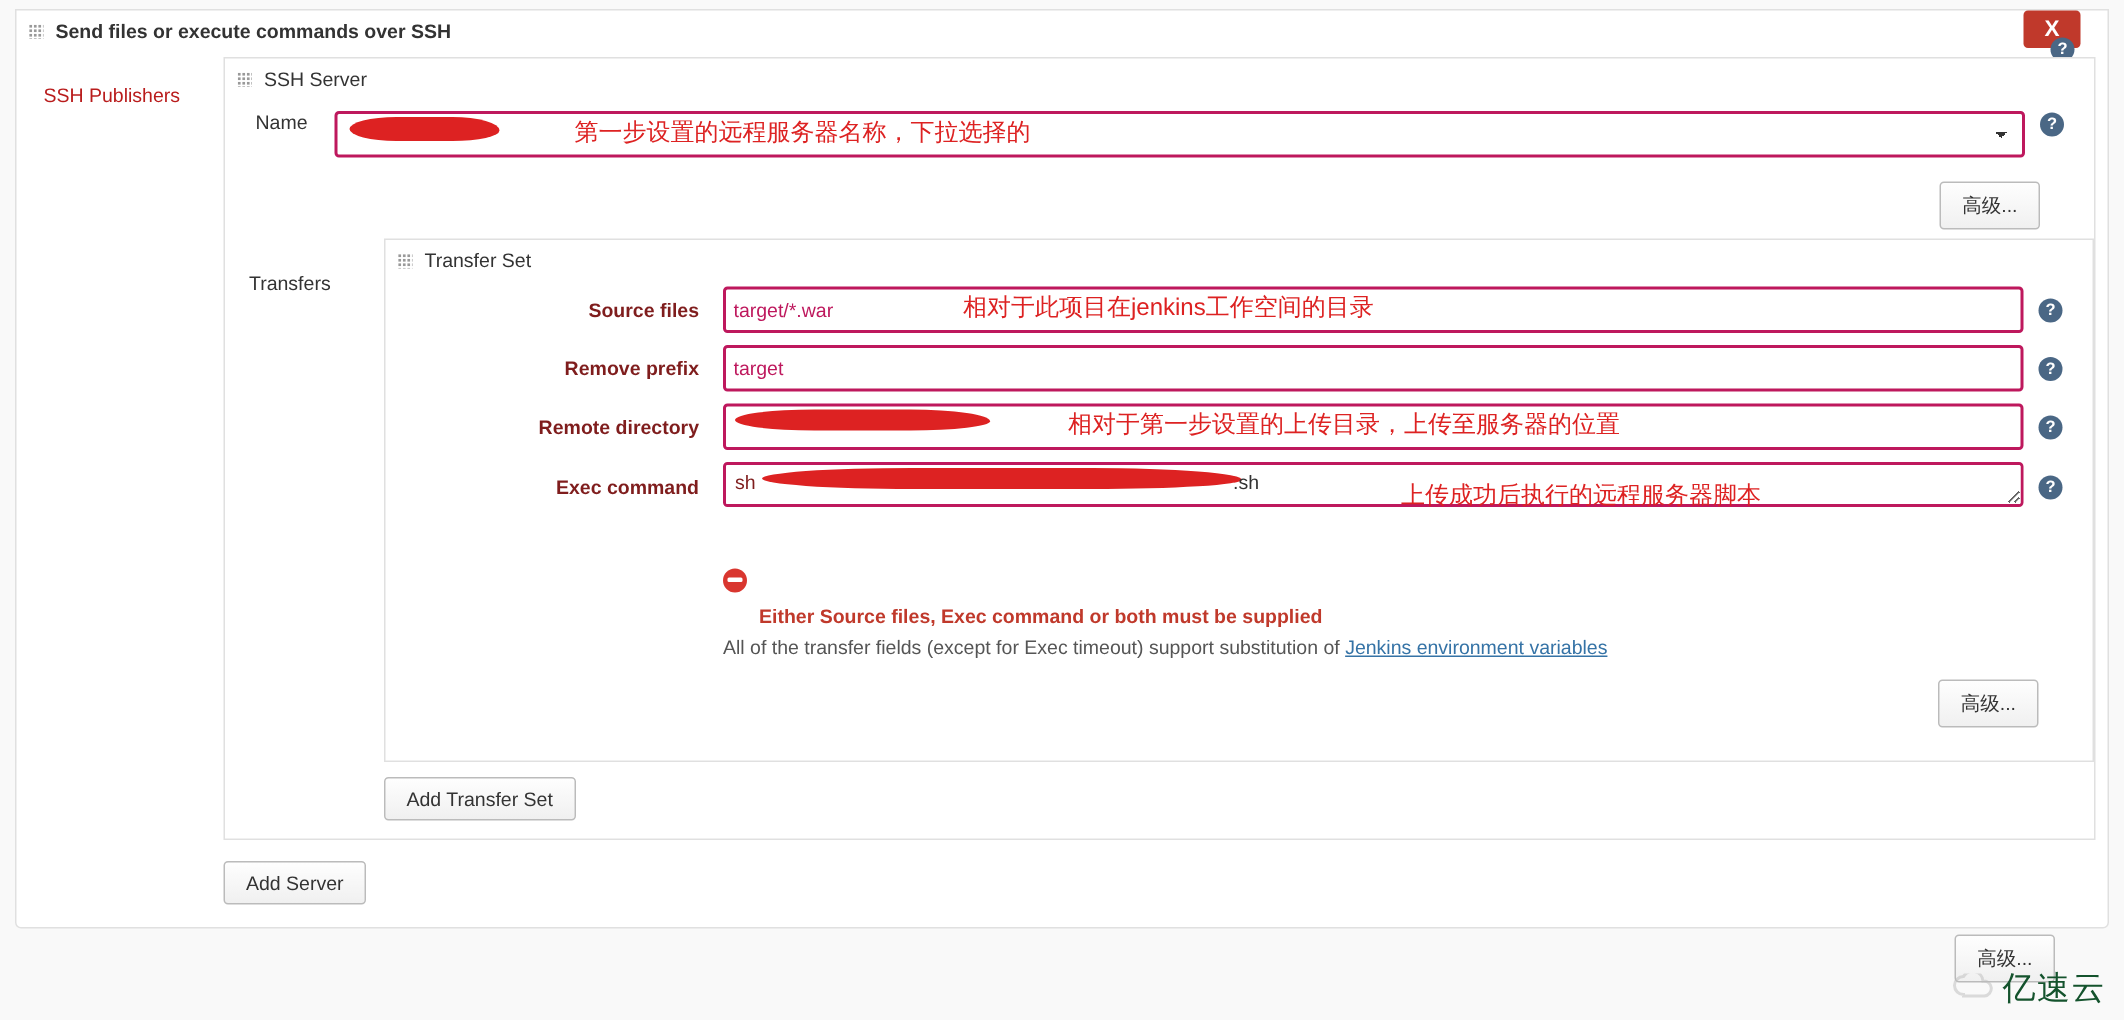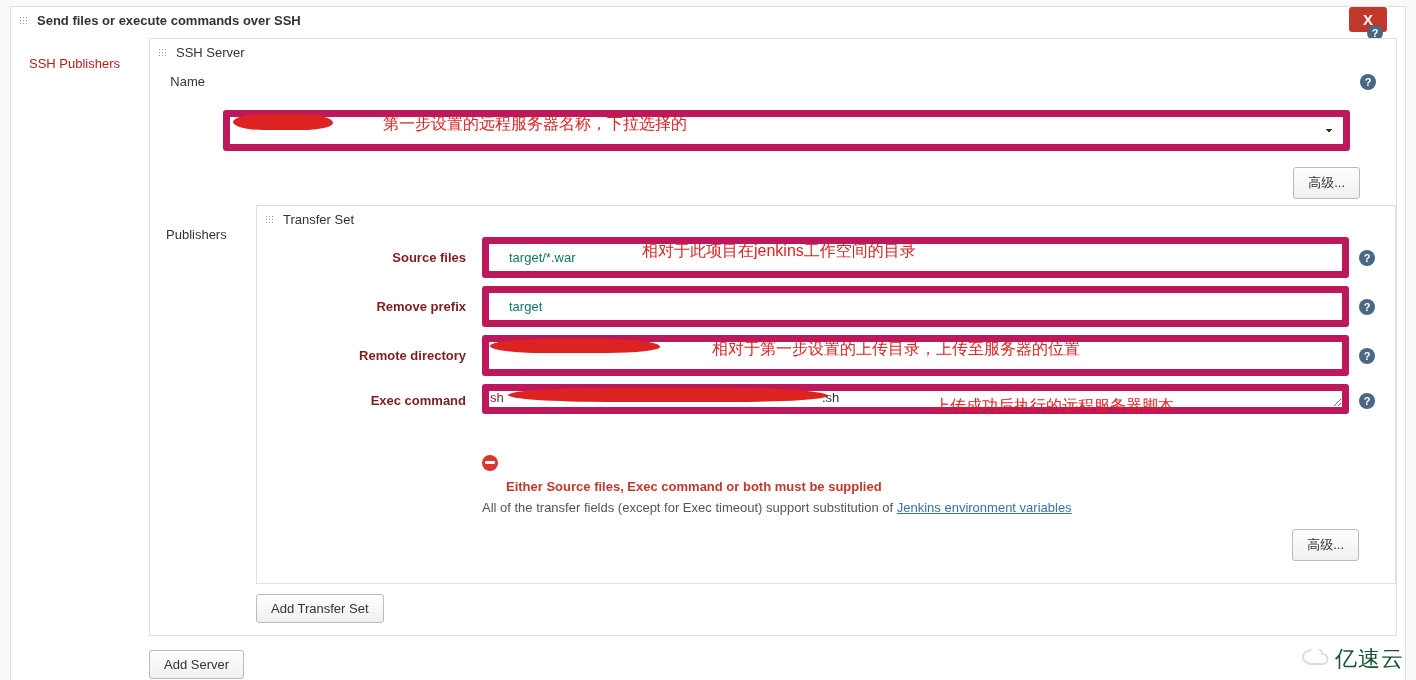--- a/index.html
+++ b/index.html
@@ -94,25 +94,25 @@
     padding-right: 16px;
     color: #7f1d1d;
     font-weight: bold;
   }
   .row-input {
     flex: 1;
     position: relative;
   }
   .field {
     width: 100%;
-    border: 7px solid #be185d;
+    border: 2px solid #be185d;
     border-radius: 3px;
-    padding: 6px 20px;
+    padding: 6px 5px;
     font: inherit;
-    color: #0f766e;
+    color: #be185d;
     background: #fff;
   }
   select.field {
     appearance: none;
     -webkit-appearance: none;
     padding-right: 24px;
     background-image: linear-gradient(45deg, transparent 50%, #333 50%), linear-gradient(135deg, #333 50%, transparent 50%);
     background-position: calc(100% - 14px) 50%, calc(100% - 10px) 50%;
     background-size: 4px 4px, 4px 4px;
     background-repeat: no-repeat;
@@ -190,21 +190,21 @@
   }
   .transfer-section-label {
     padding: 26px 0 0 10px;
     width: 100px;
   }
   .transfer-body {
     flex: 1;
   }
   .name-wrap { display:flex; align-items:flex-start; padding: 8px 10px 6px 0;}
   .name-label { width: 73px; text-align:right; padding-right:18px;}
-  .name-input { flex:1; position:relative;margin-top:36px;}
+  .name-input { flex:1; position:relative;}
   .name-help { width:36px; text-align:center;}
   .outer-advanced {
     display:flex; justify-content:flex-end;
     padding: 4px 36px 10px 0;
   }
   .watermark {
     position: fixed;
     right: 12px;
     bottom: 6px;
     font-size: 22px;
@@ -249,21 +249,21 @@
               <span class="annot" style="left:160px; top:4px;">第一步设置的远程服务器名称，下拉选择的</span>
             </div>
             <div class="name-help"><span class="help-icon">?</span></div>
           </div>
 
           <div class="btn-row-right">
             <button class="btn">高级...</button>
           </div>
 
           <div style="display:flex; padding:0 0 0 6px;">
-            <div class="transfer-section-label">Publishers</div>
+            <div class="transfer-section-label">Transfers</div>
             <div class="transfer-body">
 
               <div class="subpanel" style="padding-bottom:20px;">
                 <div class="header-row">
                   <span class="drag-dots"></span>
                   <span>Transfer Set</span>
                 </div>
 
                 <div class="row">
                   <div class="row-label">Source files</div>

